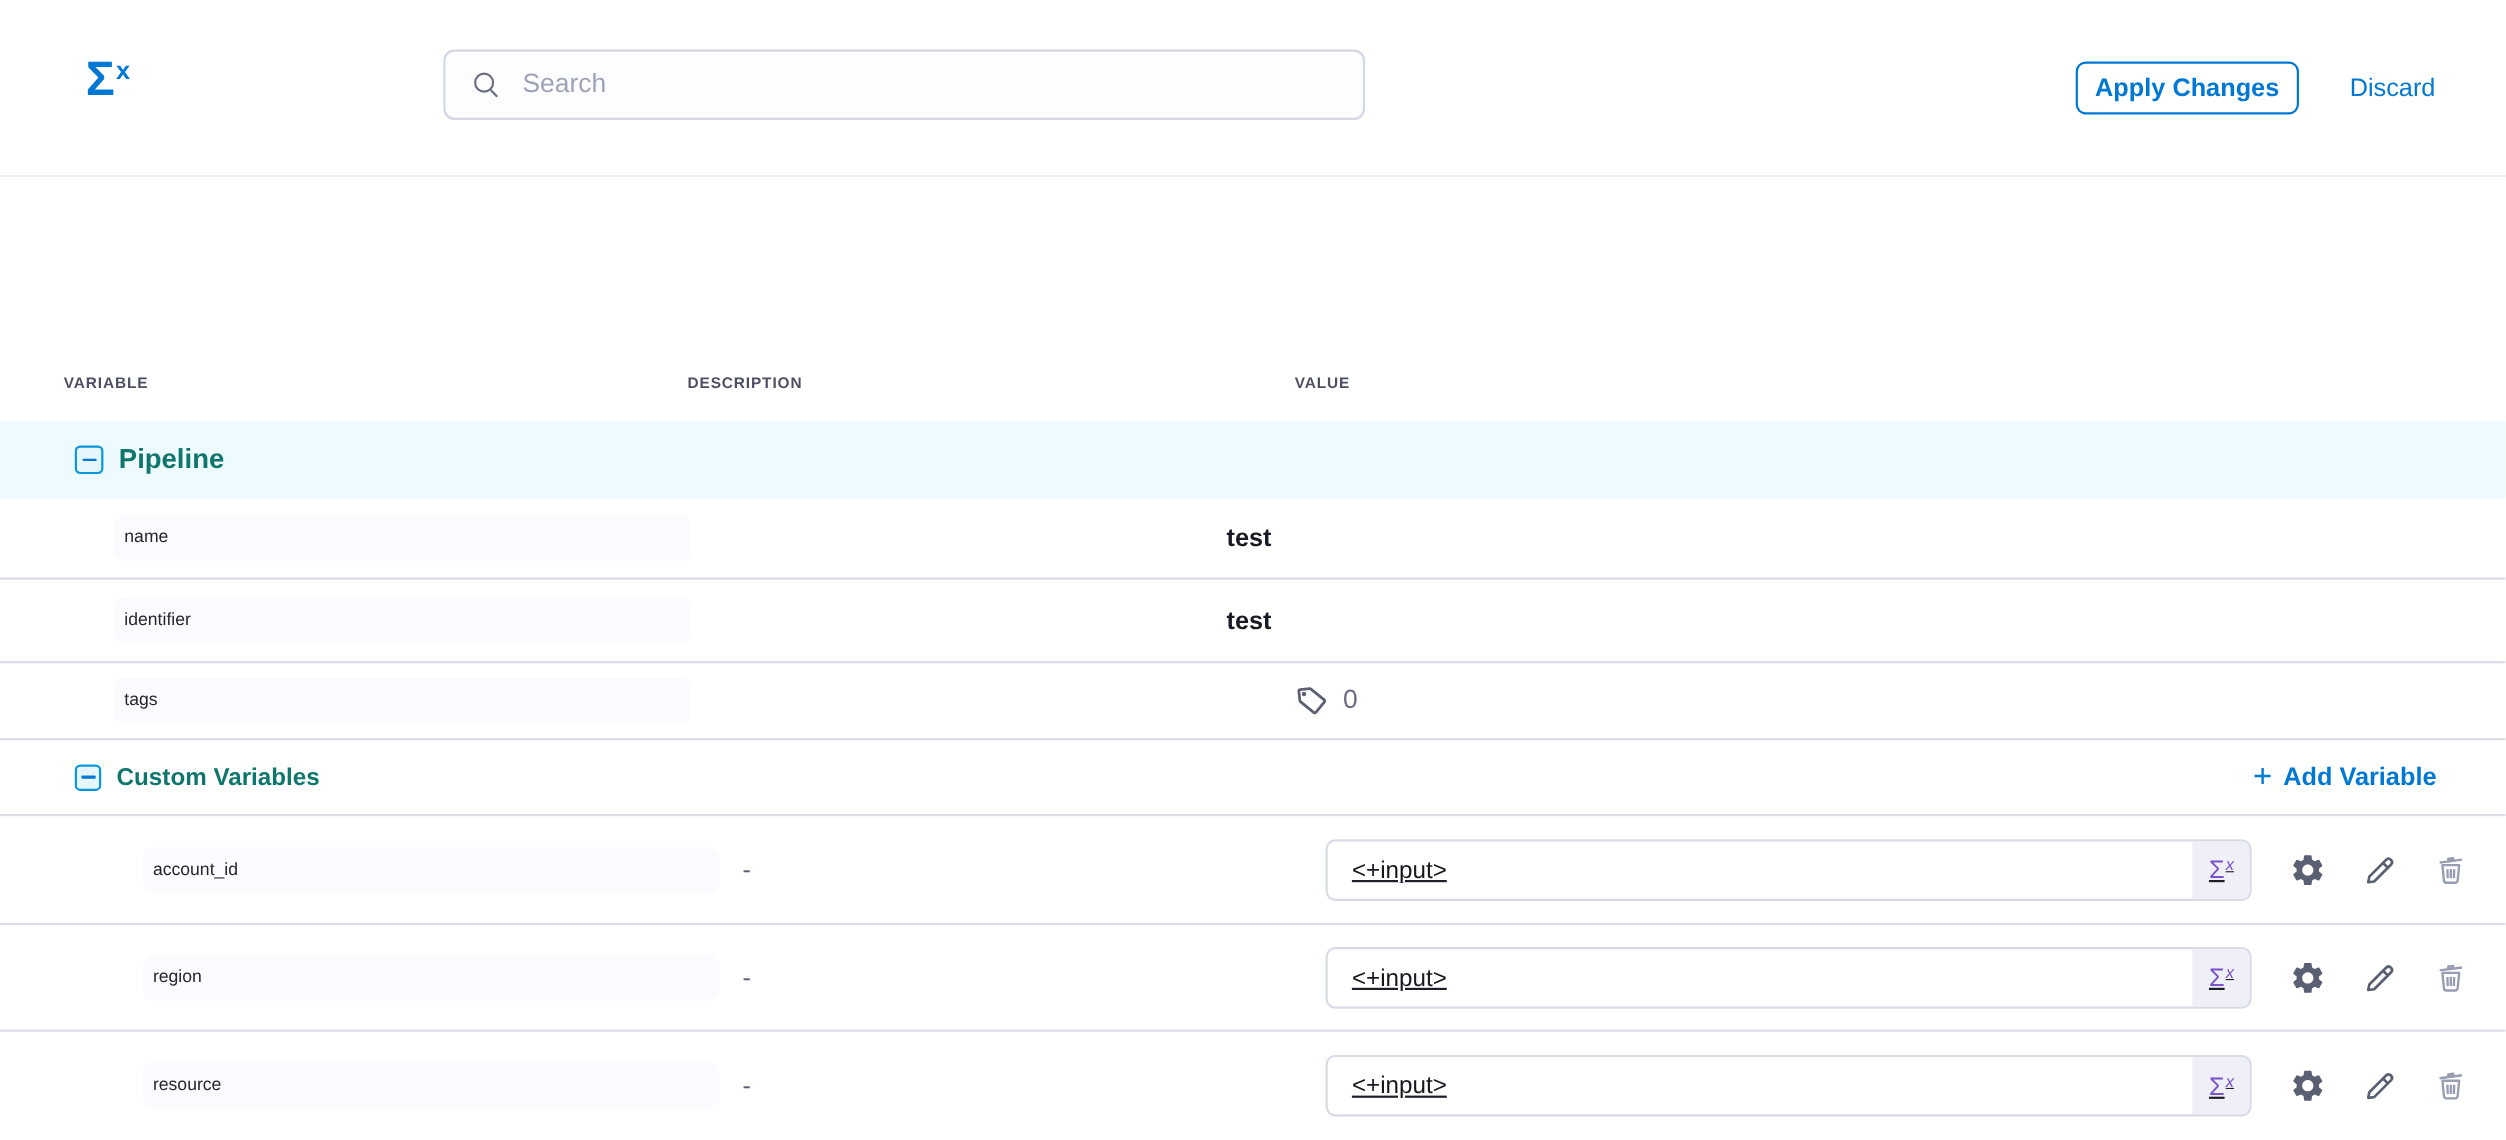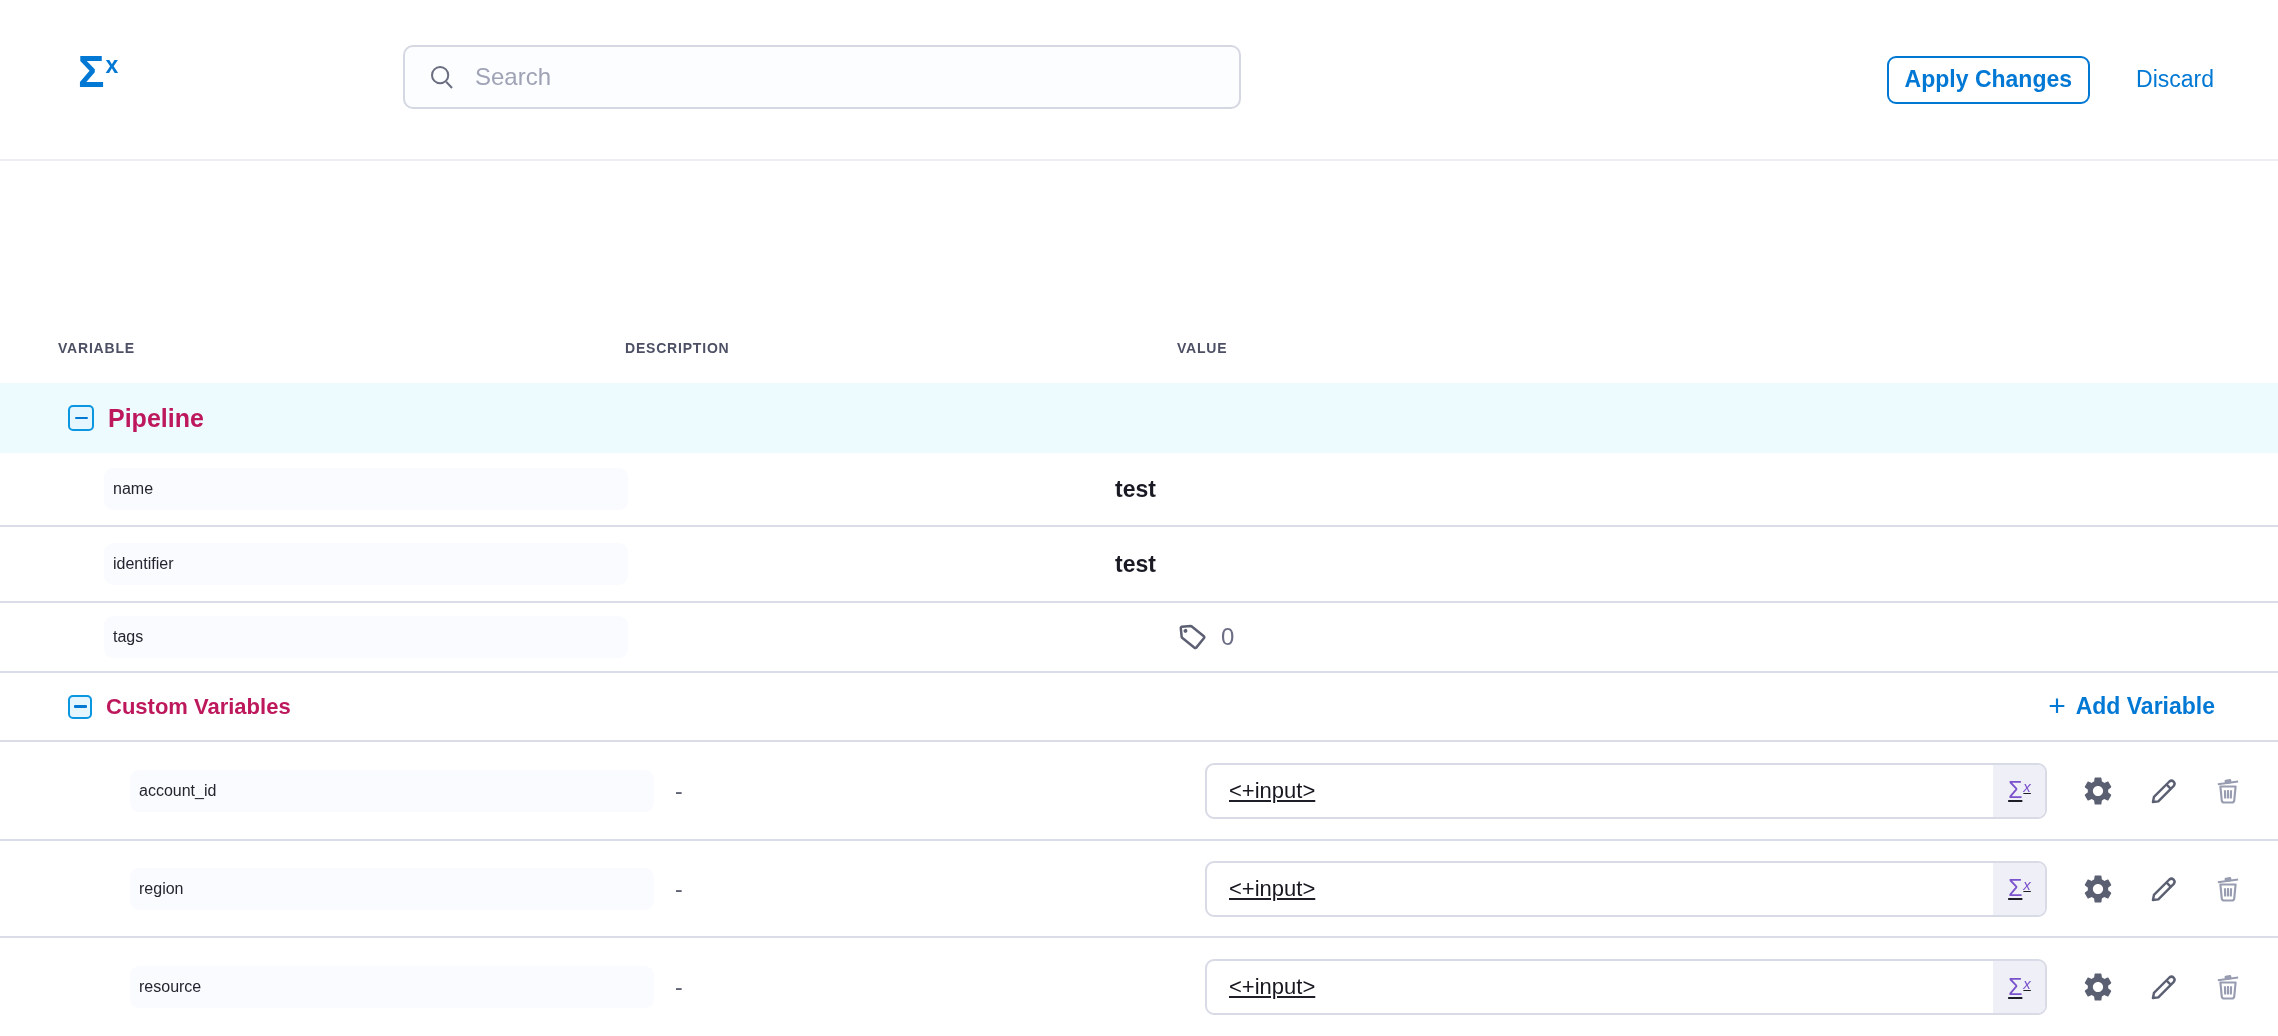--- a/index.html
+++ b/index.html
@@ -51,21 +51,21 @@
   .row-region{top:841px;height:97px;}
   .row-resource{top:938px;height:98px;}
 
   .minus-box{position:absolute;left:68px;top:50%;transform:translateY(-50%);
              width:26px;height:26px;box-sizing:border-box;border:2px solid #0b96e0;border-radius:5px;
              background:#e6f6fe;display:flex;align-items:center;justify-content:center;cursor:pointer;}
   .minus-box.sm{width:24px;height:24px;}
   .minus-bar{width:13px;height:2.5px;background:#0278d5;border-radius:1px;}
 
   .group-title{position:absolute;left:108px;top:50%;transform:translateY(-50%);
-               font-size:25px;font-weight:700;color:#be185d;}
+               font-size:25px;font-weight:700;color:#0f766e;}
   .group-title.sm{font-size:22px;font-weight:600;left:106px;}
 
   .name-strip{position:absolute;top:50%;transform:translateY(-50%);height:42px;width:524px;
               background:#fafbff;border-radius:9px;display:flex;align-items:center;}
   .name-strip.lvl1{left:104px;}
   .name-strip.lvl2{left:130px;}
   .name-strip span{margin-left:9px;font-size:16px;color:#24252f;}
 
   .value-text{position:absolute;left:1115px;top:50%;transform:translateY(-50%);
               font-size:23px;font-weight:600;color:#191a23;}

